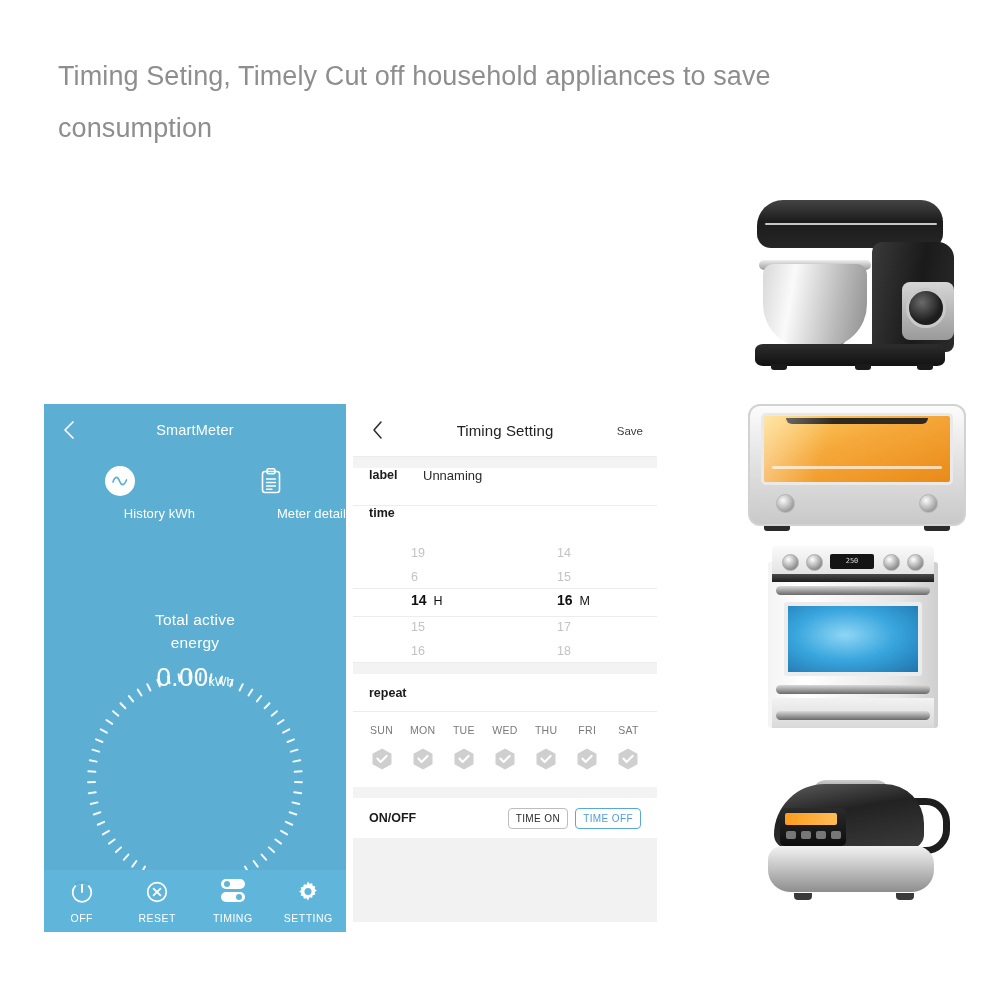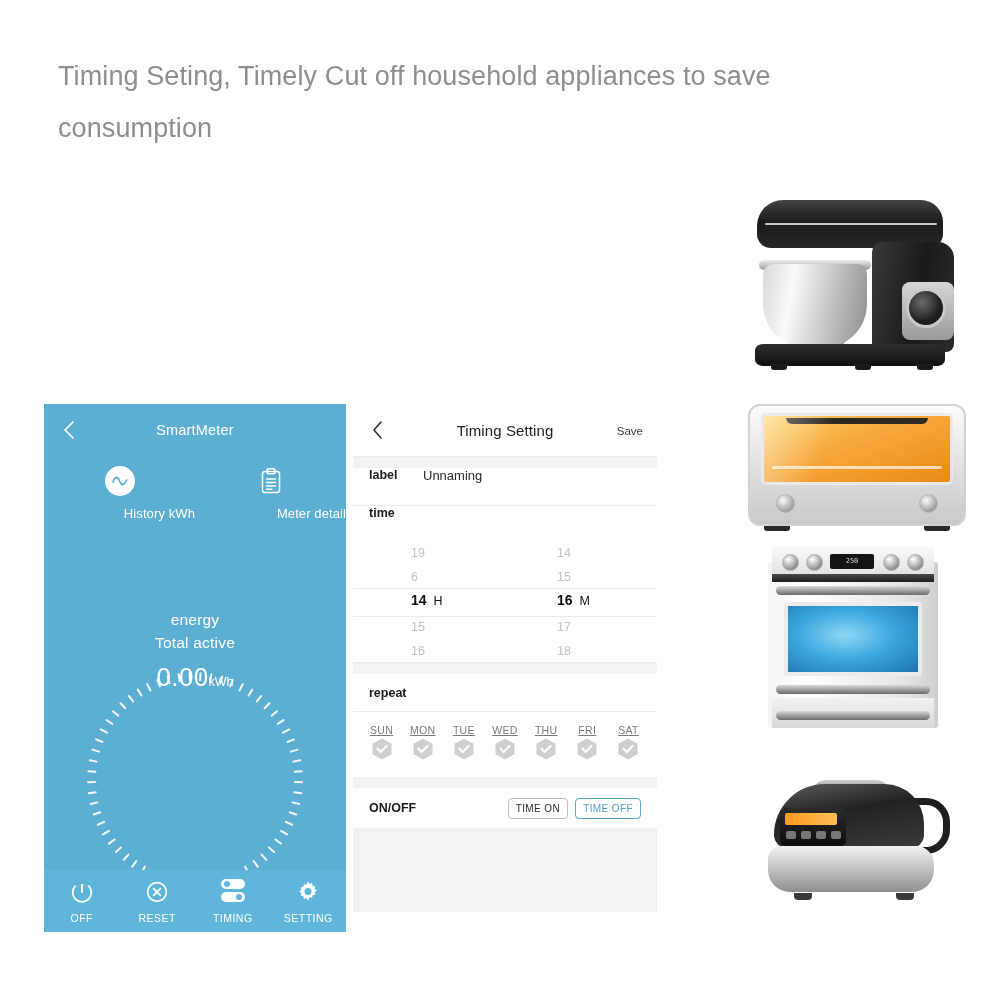--- a/index.html
+++ b/index.html
@@ -332,22 +332,21 @@
     display: flex;
   }
   .day {
     flex: 1;
     text-align: center;
   }
   .day .dn {
     font-size: 10.5px;
     color: #7a7a7a;
     letter-spacing: 0.3px;
-    margin-bottom: 1px;
-    text-decoration: underline;
+    margin-bottom: 11px;
   }
   .day .hexwrap {
     display: flex;
     justify-content: center;
   }
 
   .rp-row.onoff {
     height: 40px;
     display: flex;
     align-items: center;
@@ -755,22 +754,22 @@
         </div>
         <div class="tick" style="transform: rotate(144.118deg);">
           <i></i>
         </div>
         <div class="tick" style="transform: rotate(150deg);">
           <i></i>
         </div>
       </div>
     <div class="gauge-center">
       <div class="gauge-label">
+        <div>Total active</div>
         <div>energy</div>
-        <div>Total active</div>
       </div>
       <div class="gauge-value">
         <span>0.00</span><span class="unit">kWh</span>
       </div>
     </div>
   </div>
 
   <div class="lp-toolbar">
     <div class="lp-tool">
       <div class="ico">

